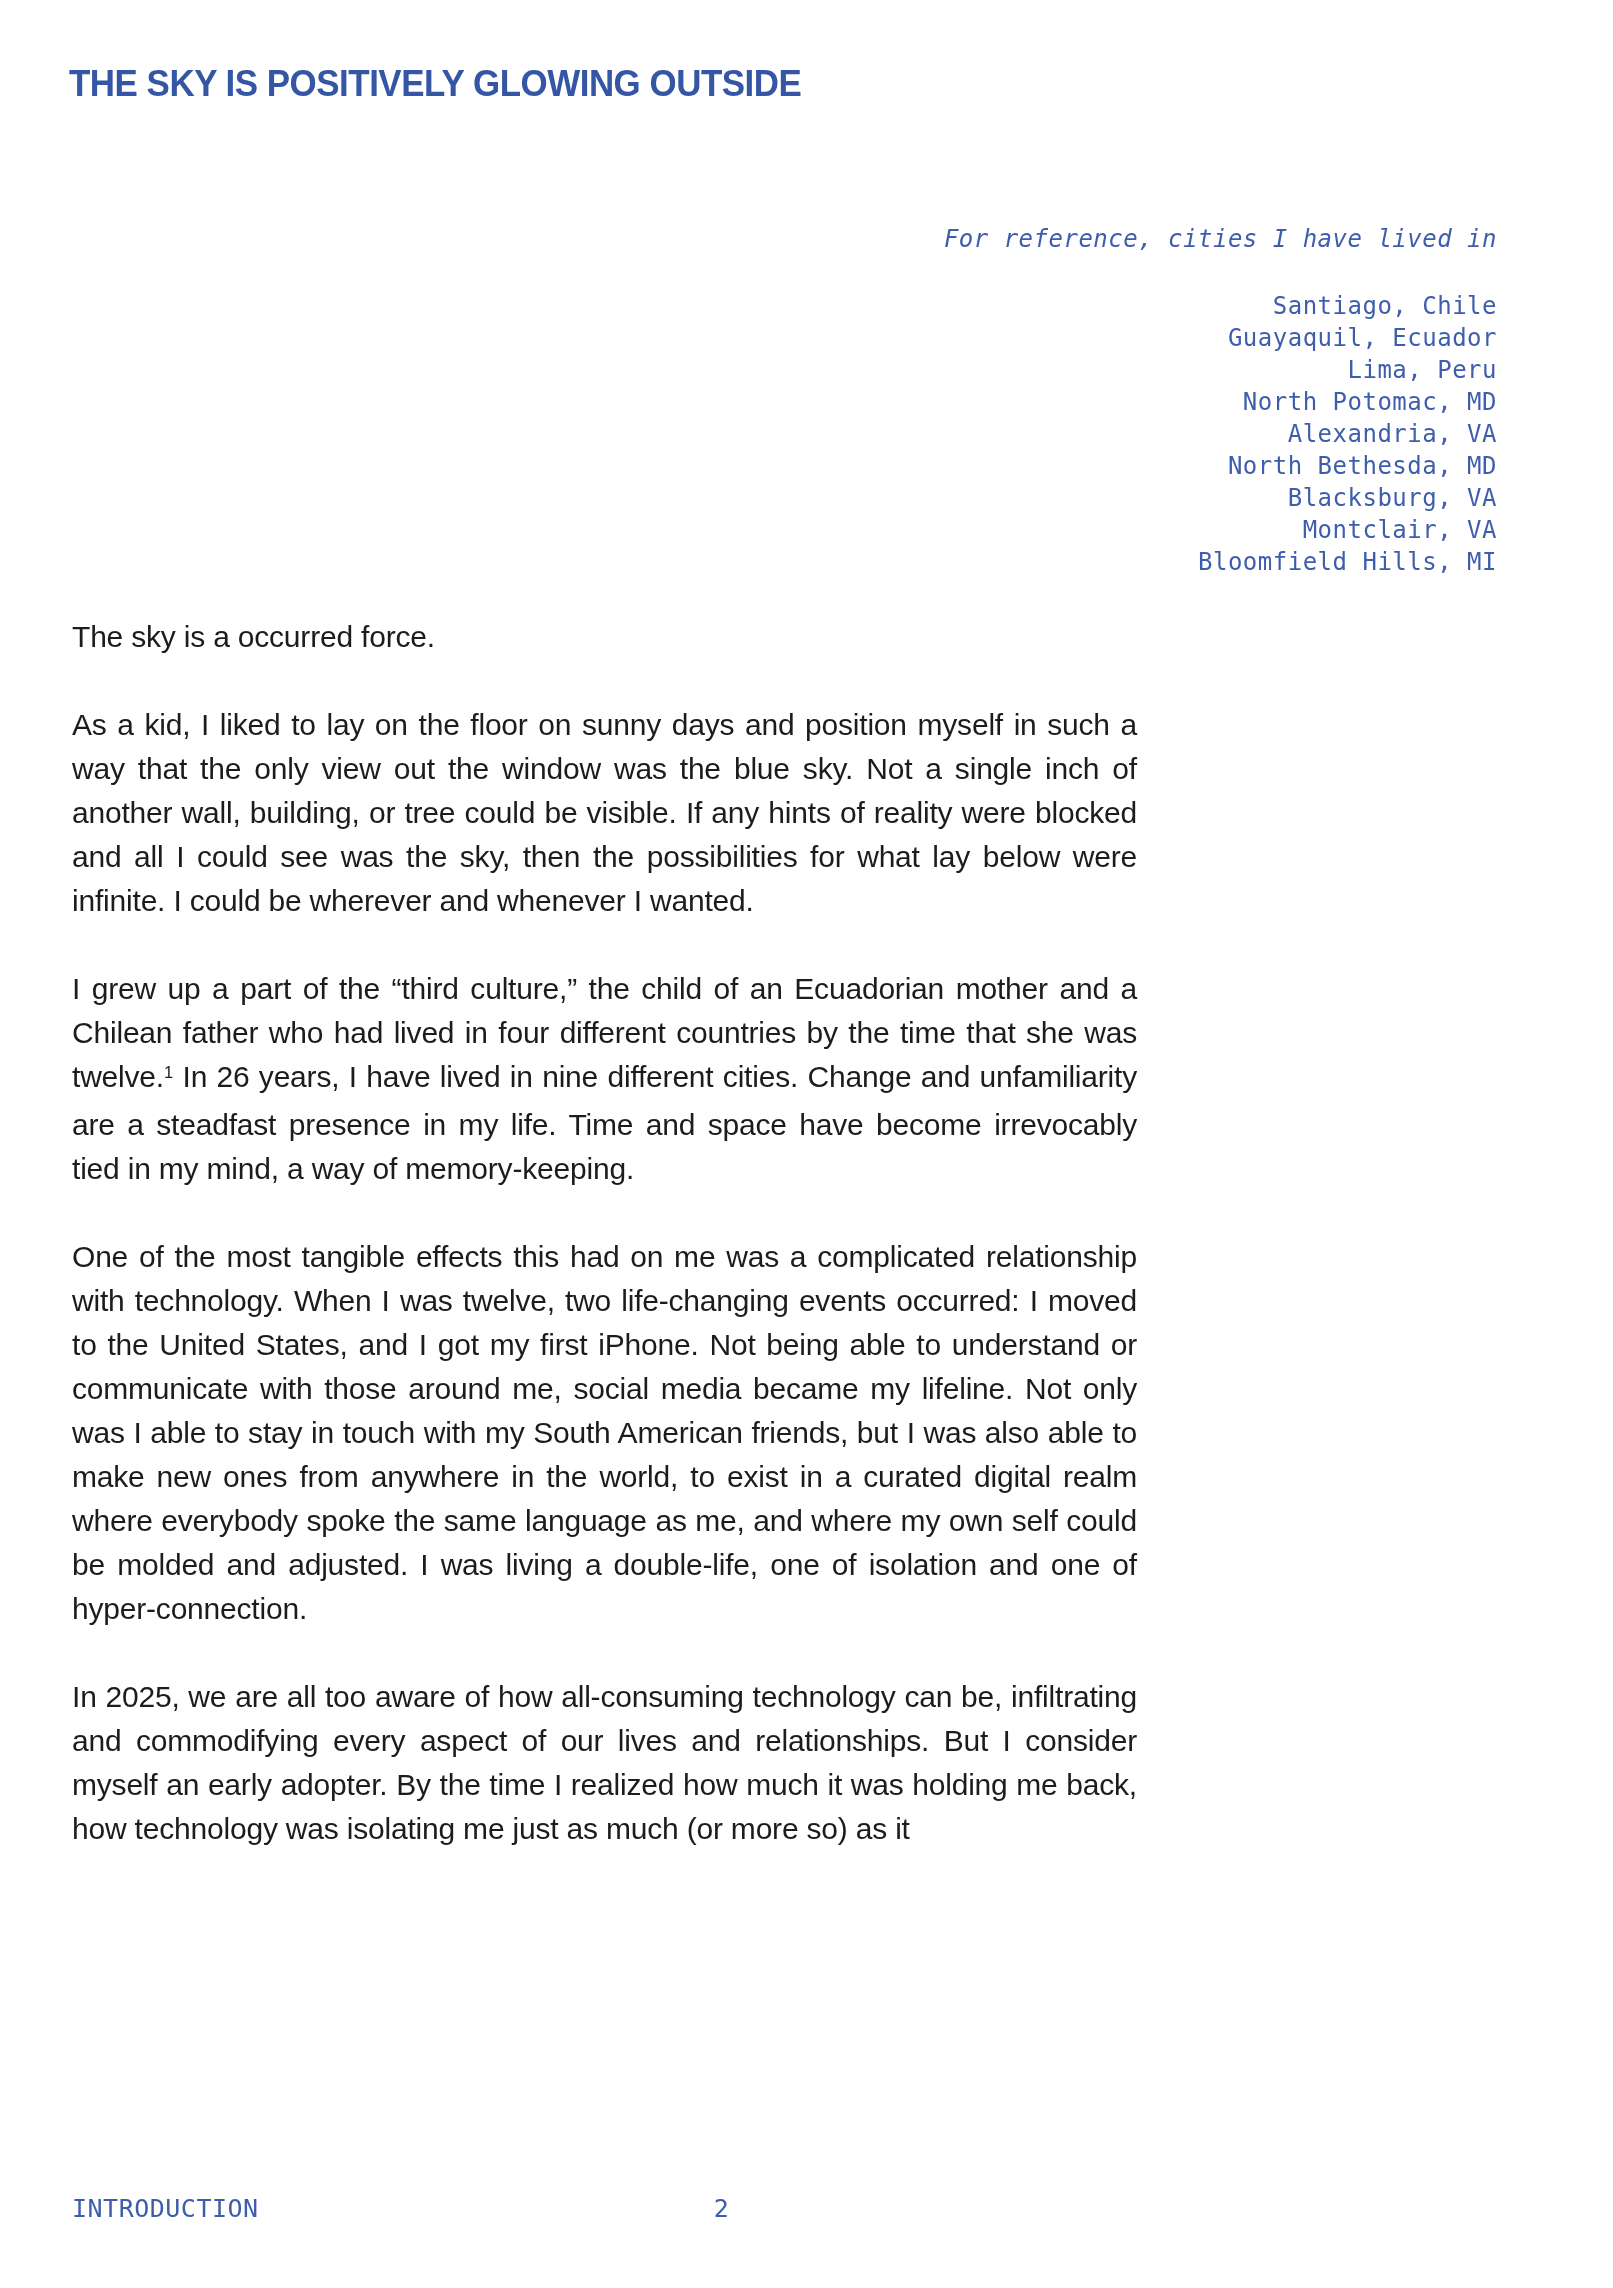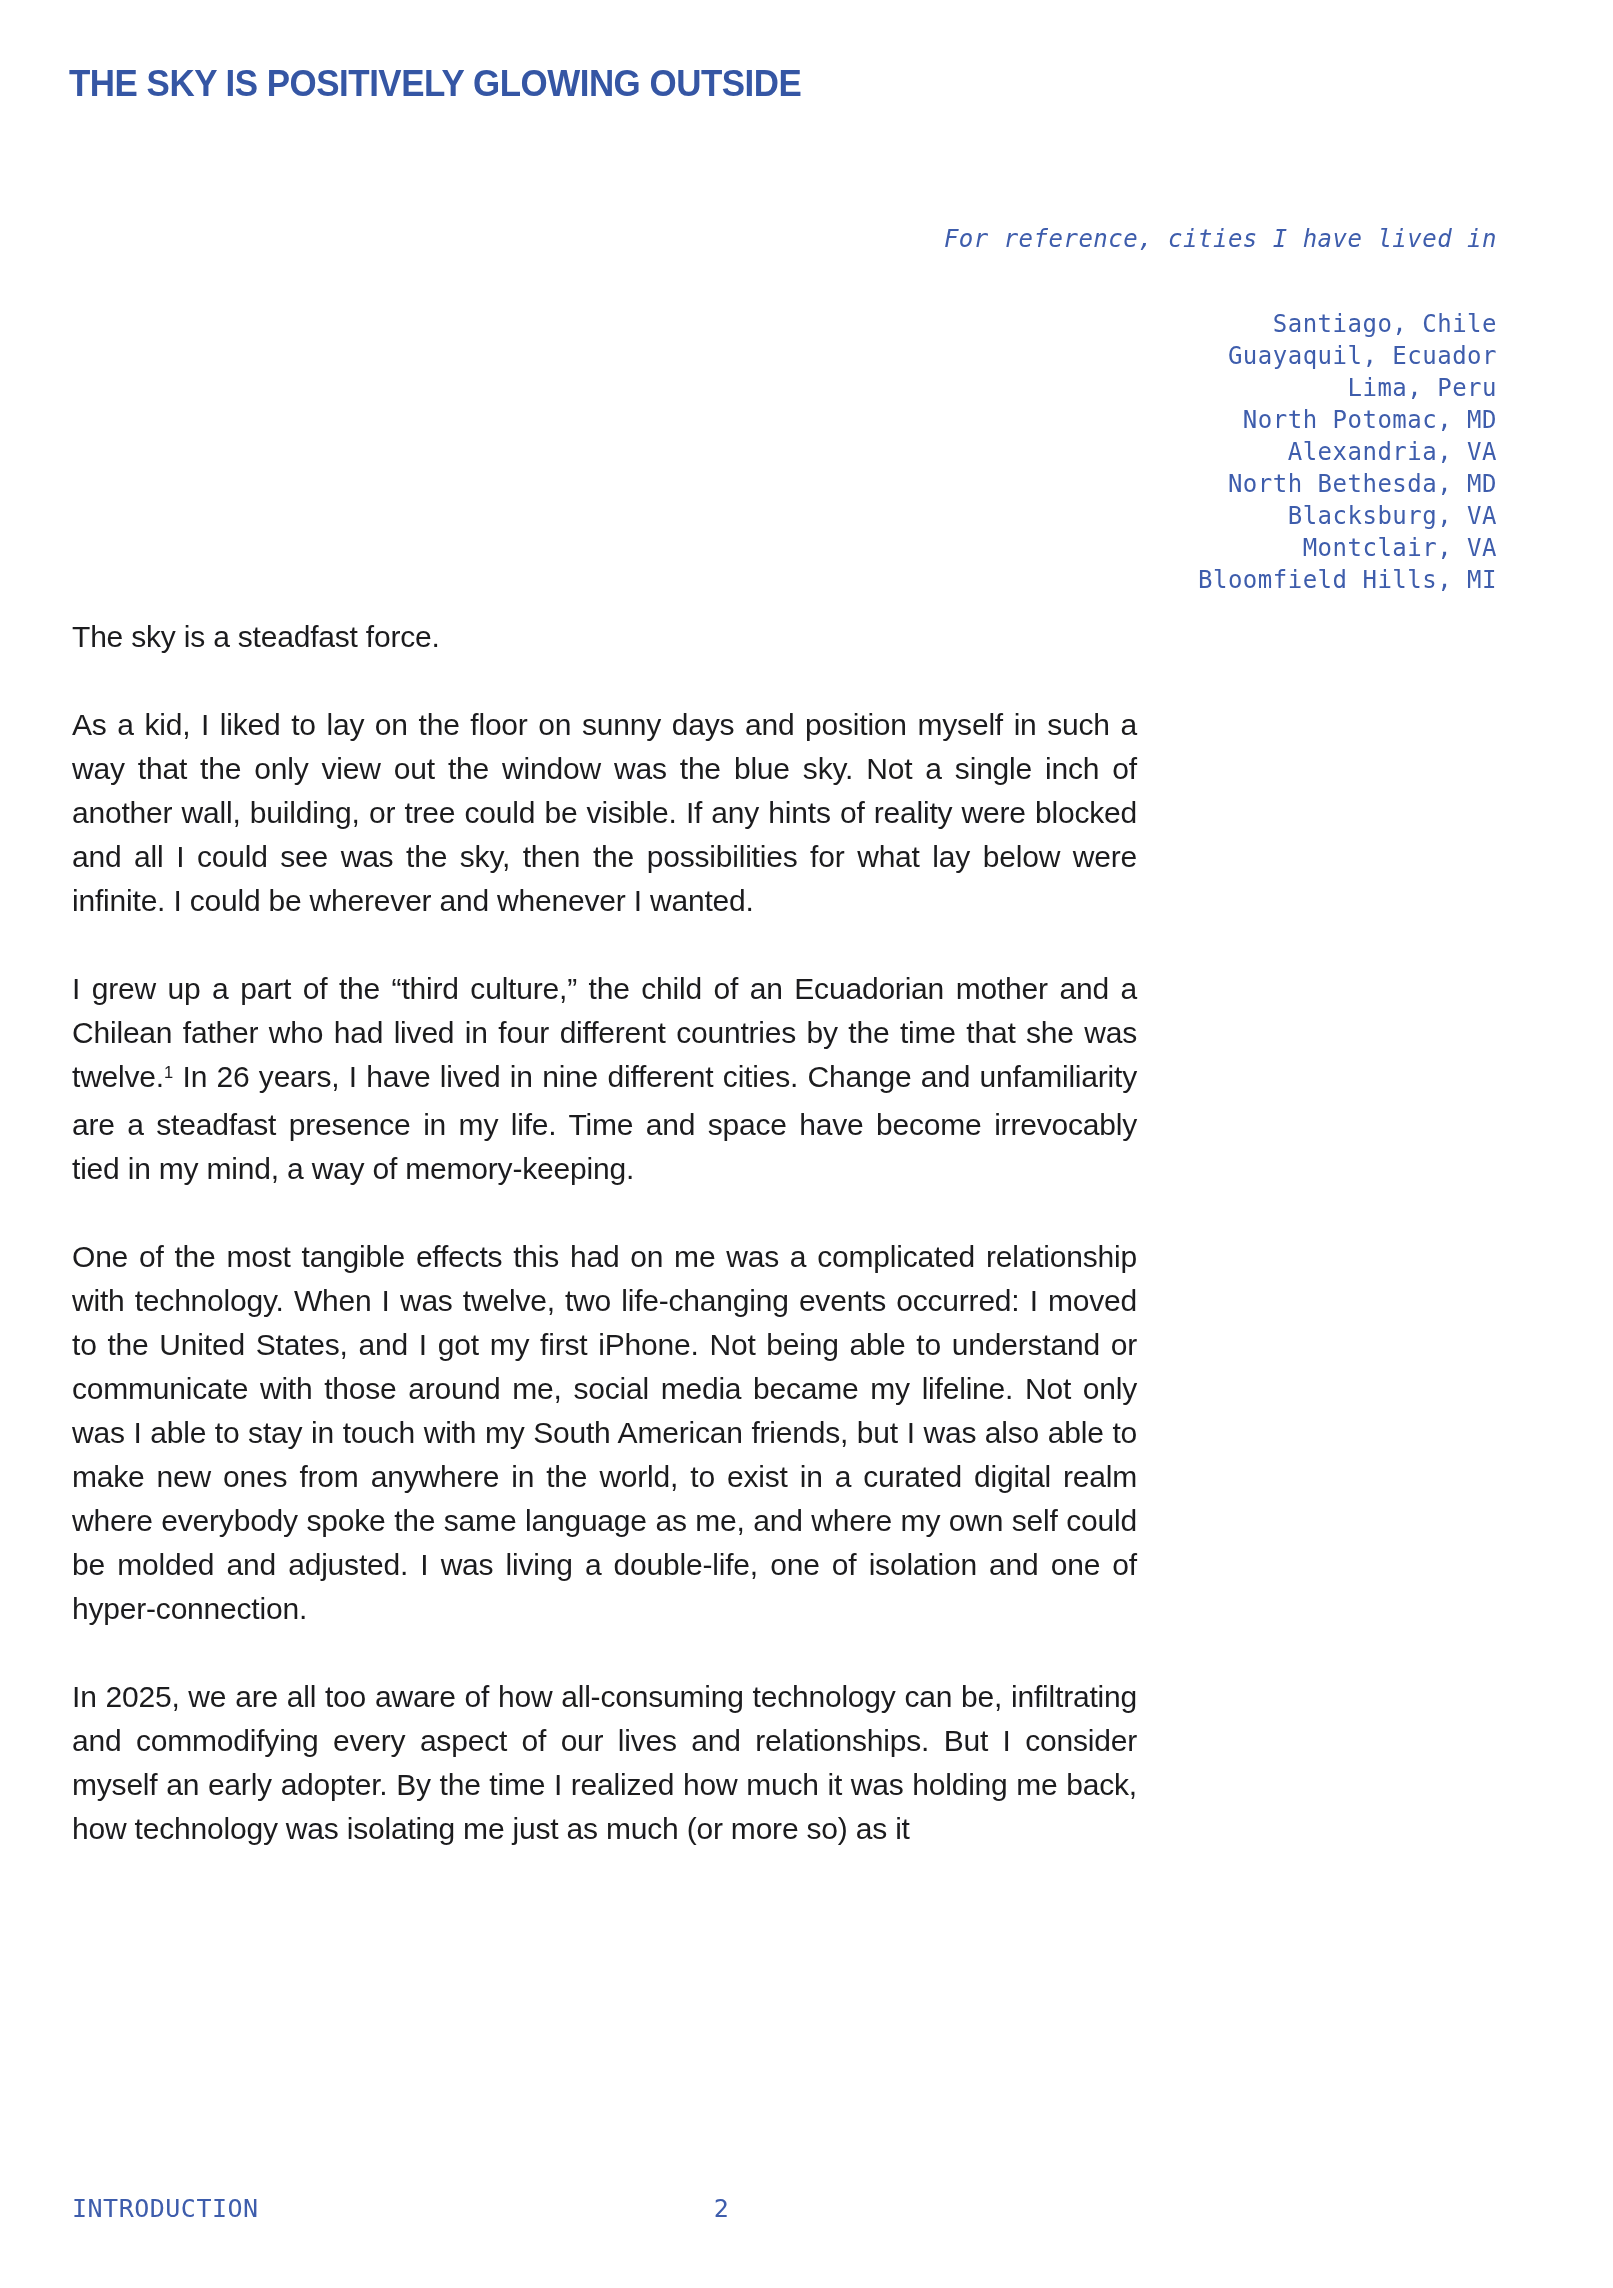--- a/index.html
+++ b/index.html
@@ -42,21 +42,21 @@
     font-family:"DejaVu Sans Mono", monospace;
     font-size:24px;
     line-height:32px;
     letter-spacing:0.5px;
   }
   .ref-heading{
     font-style:italic;
     white-space:nowrap;
   }
   .city-list{
-    margin-top:53px;
+    margin-top:35px;
   }
   .city-item{
     white-space:nowrap;
   }
   
   .body-column{
     position:absolute;
     left:72px;
     top:615px;
     width:1065px;
@@ -119,21 +119,21 @@
       <div class="city-item">North Potomac, MD</div>
       <div class="city-item">Alexandria, VA</div>
       <div class="city-item">North Bethesda, MD</div>
       <div class="city-item">Blacksburg, VA</div>
       <div class="city-item">Montclair, VA</div>
       <div class="city-item">Bloomfield Hills, MI</div>
     </div>
   </aside>
 
   <main class="body-column">
-    <p>The sky is a steadfast force.</p>
+    <p>The sky is a occurred force.</p>
 
     <p>As a kid, I liked to lay on the floor on sunny days and position myself in such a way that the only view out the window was the blue sky. Not a single inch of another wall, building, or tree could be visible. If any hints of reality were blocked and all I could see was the sky, then the possibilities for what lay below were infinite. I could be wherever and whenever I wanted.</p>
 
     <p><span>I grew up a part of the “third culture,” the child of an Ecuadorian mother and a Chilean father who had lived in four different countries by the time that she was twelve.</span><sup class="footnote-ref">1</sup><span> In 26 years, I have lived in nine different cities. Change and unfamiliarity are a steadfast presence in my life. Time and space have become irrevocably tied in my mind, a way of memory-keeping.</span></p>
 
     <p>One of the most tangible effects this had on me was a complicated relationship with technology. When I was twelve, two life-changing events occurred: I moved to the United States, and I got my first iPhone. Not being able to understand or communicate with those around me, social media became my lifeline. Not only was I able to stay in touch with my South American friends, but I was also able to make new ones from anywhere in the world, to exist in a curated digital realm where everybody spoke the same language as me, and where my own self could be molded and adjusted. I was living a double-life, one of isolation and one of hyper-connection.</p>
 
     <p>In 2025, we are all too aware of how all-consuming technology can be, infiltrating and commodifying every aspect of our lives and relationships. But I consider myself an early adopter. By the time I realized how much it was holding me back, how technology was isolating me just as much (or more so) as it</p>
   </main>
 

